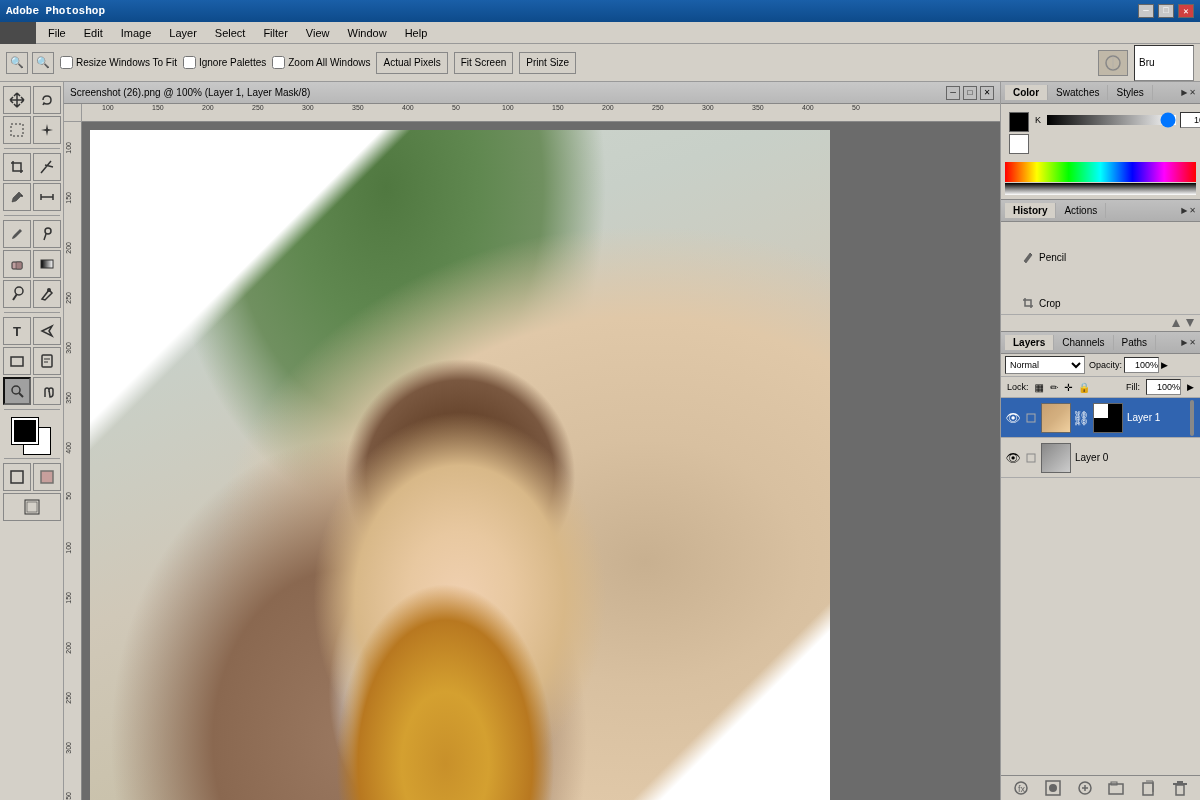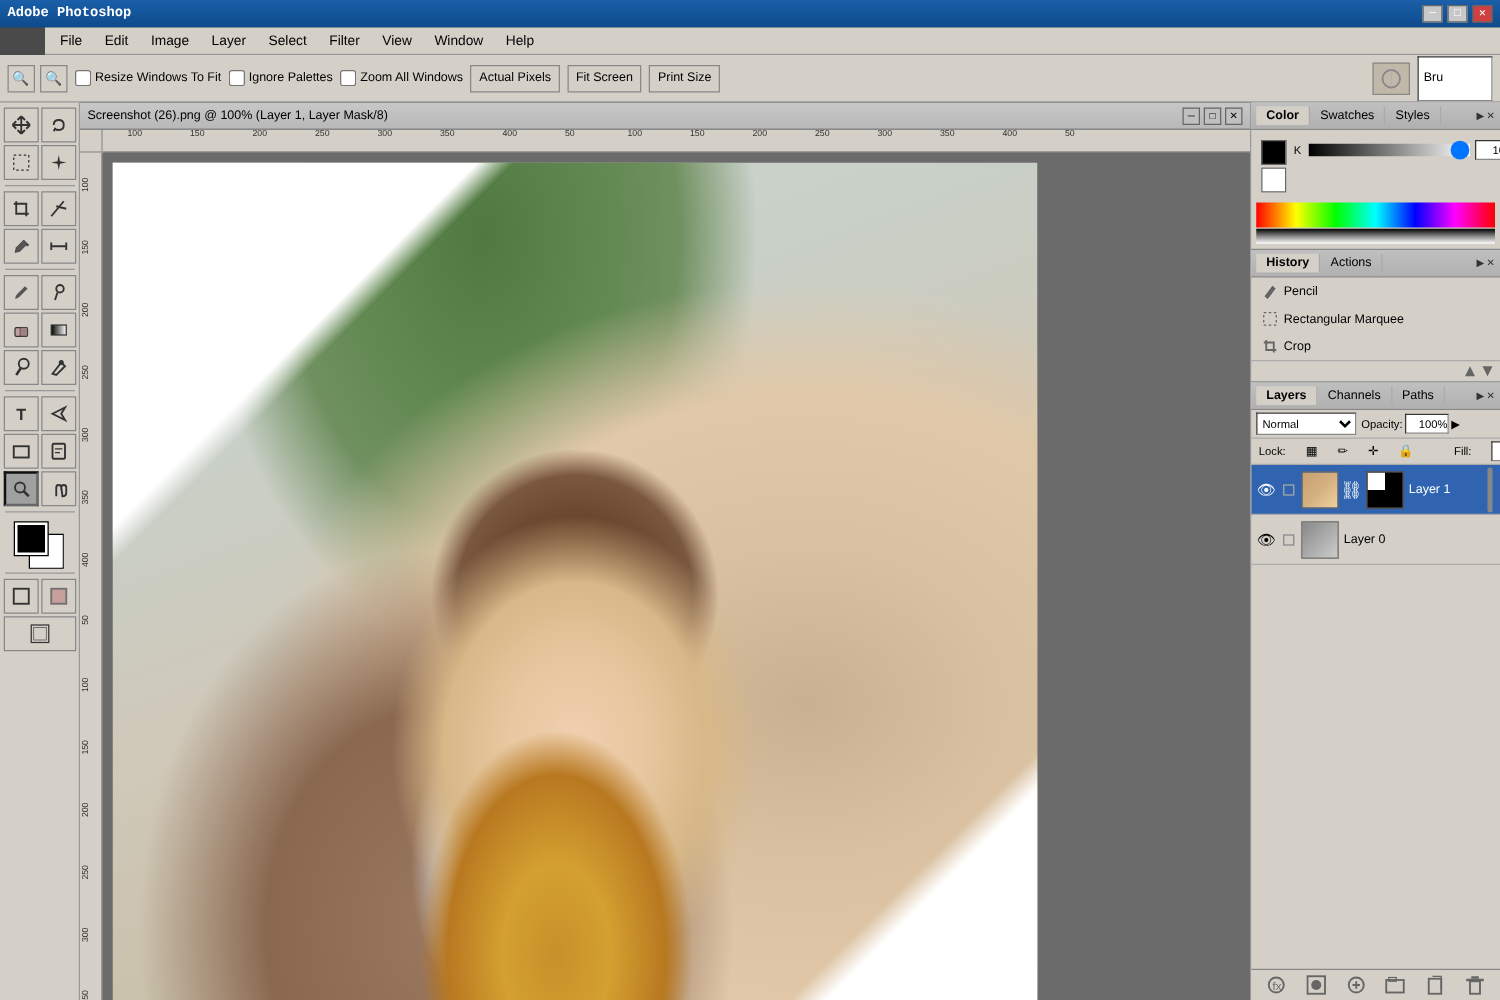--- a/index.html
+++ b/index.html
@@ -156,42 +156,42 @@
     .color-value-input { width: 30px; height: 16px; text-align: right; font-size: 9px; border: 1px inset #888; }
     .color-spectrum {
       width: 100%; height: 20px; margin-top: 4px;
       background: linear-gradient(to right, #ff0000, #ffff00, #00ff00, #00ffff, #0000ff, #ff00ff, #ff0000);
     }
 
     
     #history-panel { flex: 0 0 auto; border-bottom: 1px solid #888; }
     #history-panel-body { }
     .history-item {
-      display: flex; align-items: center; gap: 4px; padding: 2px 8px; font-size: 10px;
-      cursor: pointer; height: 22px;
+      display: flex; align-items: center; gap: 4px; padding: 2px 20px; font-size: 10px;
+      cursor: pointer; height: 22px; margin-top: 24px;
     }
     .history-item.active { background: #3064b0; color: white; }
     .history-icon { width: 14px; height: 14px; display: flex; align-items: center; justify-content: center; }
 
     
     #layers-panel { flex: 1; display: flex; flex-direction: column; }
     #layers-panel-body { flex: 1; overflow-y: auto; }
 
     .layers-toolbar {
       padding: 2px 4px; display: flex; align-items: center; gap: 4px; font-size: 9px;
       border-bottom: 1px solid #aaa;
     }
     .blend-select {
       width: 80px; height: 18px; font-size: 9px; background: #fff; border: 1px inset #888;
     }
     .opacity-row { display: flex; align-items: center; gap: 2px; font-size: 9px; }
     .opacity-input { width: 35px; height: 16px; font-size: 9px; text-align: right; border: 1px inset #888; }
 
     .lock-row {
-      padding: 2px 6px; display: flex; align-items: center; gap: 16px; font-size: 9px;
+      padding: 2px 6px; display: flex; align-items: center; gap: 6px; font-size: 9px;
       border-bottom: 1px solid #aaa;
     }
     .lock-icon { font-size: 10px; cursor: pointer; }
 
     .layer-item {
       display: flex; align-items: center; gap: 4px; padding: 2px 4px;
       cursor: pointer; height: 40px; border-bottom: 1px solid #aaa;
     }
     .layer-item.active { background: #3064b0; color: white; }
     .layer-visibility { width: 16px; height: 16px; display: flex; align-items: center; justify-content: center; cursor: pointer; font-size: 12px; }
@@ -591,28 +591,20 @@
           <div class="history-icon">
             <svg width="12" height="12">
                 <path d="M2 10 L8 2 L10 4 L4 12 Z M8 2 L10 4" fill="#666" stroke="#444" stroke-width="0.5"></path>
               </svg>
           </div>
           <span>Pencil</span>
         </div>
         <div class="history-item">
           <div class="history-icon">
             <svg width="12" height="12">
-                <rect x="1" y="1" width="10" height="10" fill="none" stroke="#666" stroke-width="1" stroke-dasharray="2,2"></rect>
-              </svg>
-          </div>
-          <span>Rectangular Marquee</span>
-        </div>
-        <div class="history-item">
-          <div class="history-icon">
-            <svg width="12" height="12">
                 <path d="M3 1 L3 9 L11 9 M1 3 L9 3 L9 11" stroke="#666" stroke-width="1.5" fill="none"></path>
               </svg>
           </div>
           <span>Crop</span>
         </div>
       </div>
 
       <div style="display:flex;justify-content:flex-end;padding:2px 4px;border-top:1px solid #aaa;">
         <svg width="12" height="12">
             <polygon points="6,2 2,10 10,10" fill="#666"></polygon>

